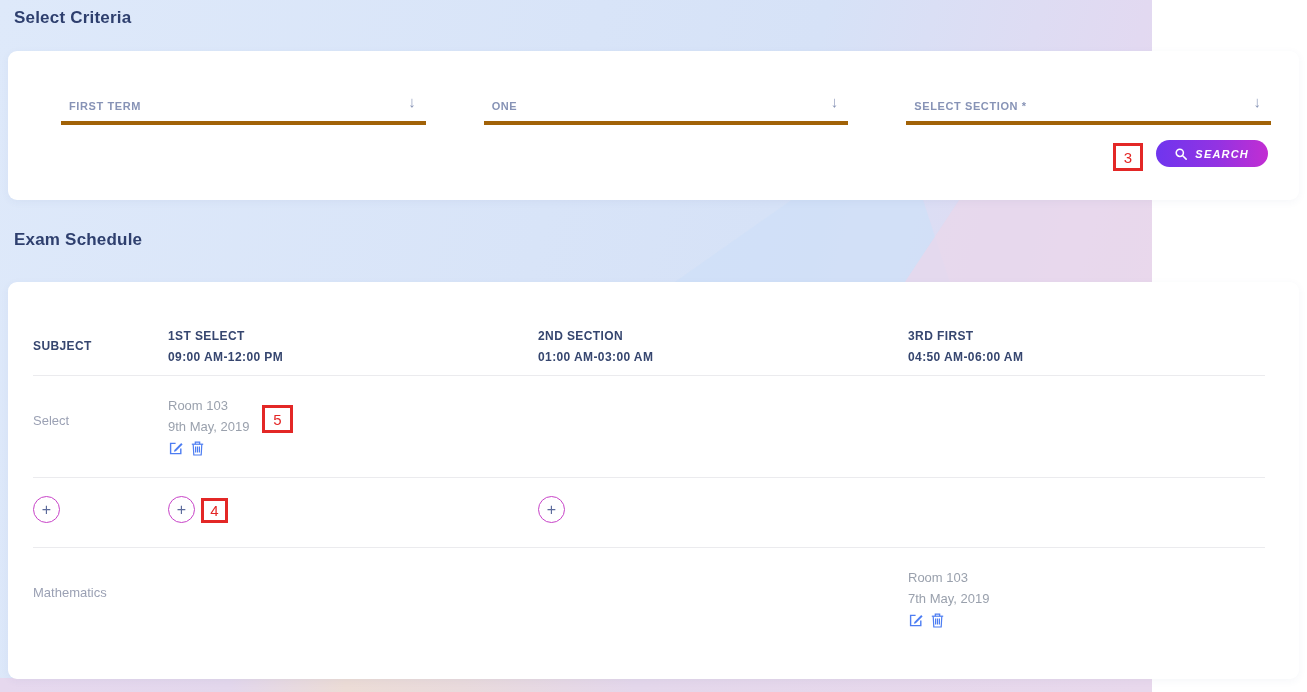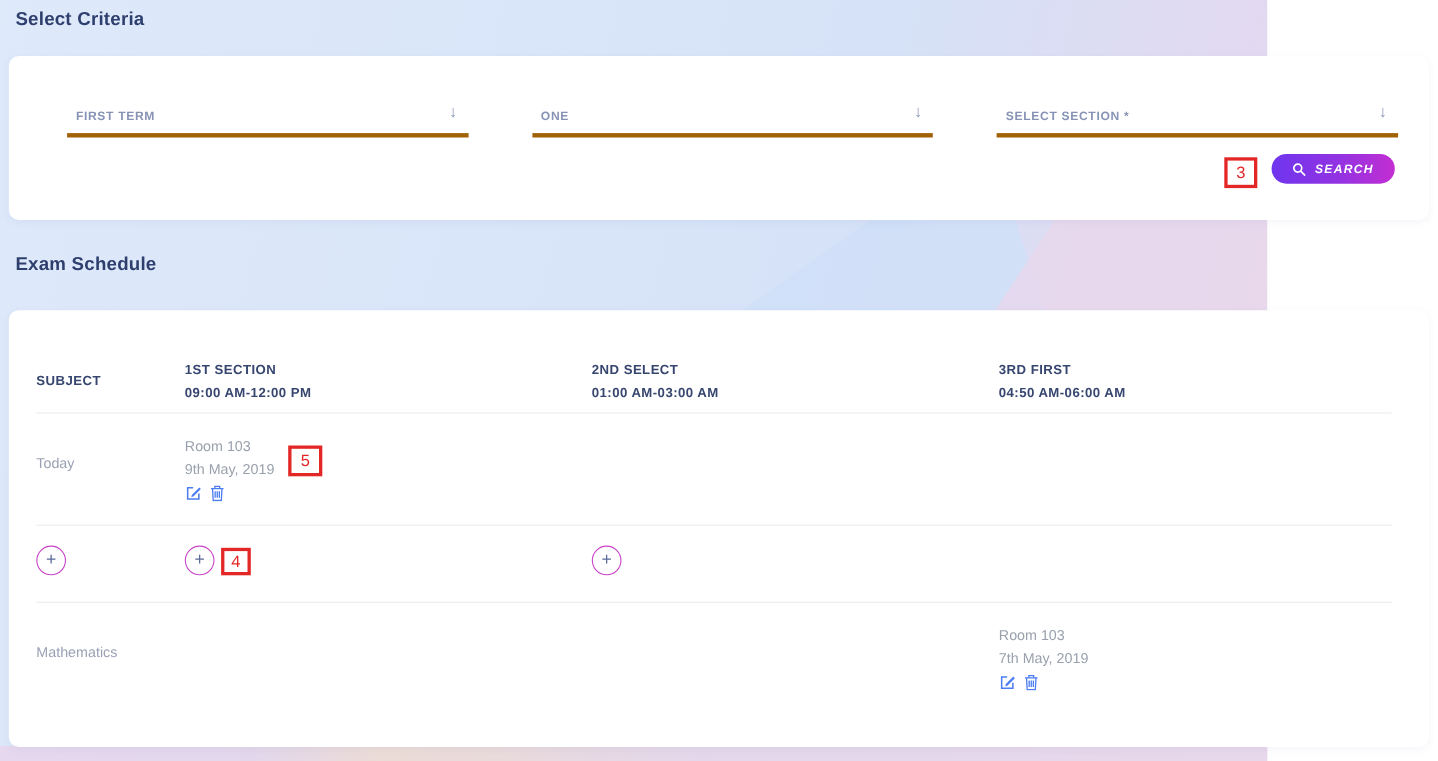--- a/index.html
+++ b/index.html
@@ -114,35 +114,35 @@
   </div>
 
   <div class="section-title" id="title-schedule">Exam Schedule</div>
 
   <div class="card" id="card-schedule">
     <div class="sched-grid">
 
       <div class="sched-header">
         <div class="sub-head">SUBJECT</div>
         <div class="period-head">
-          <div class="period-name">1ST SECTION</div>
+          <div class="period-name">1ST SELECT</div>
           <div class="period-time">09:00 AM-12:00 PM</div>
         </div>
         <div class="period-head">
-          <div class="period-name">2ND SELECT</div>
+          <div class="period-name">2ND SECTION</div>
           <div class="period-time">01:00 AM-03:00 AM</div>
         </div>
         <div class="period-head">
           <div class="period-name">3RD FIRST</div>
           <div class="period-time">04:50 AM-06:00 AM</div>
         </div>
       </div>
 
       <div class="sched-row" id="row-0">
-        <div class="subject-cell">Today</div>
+        <div class="subject-cell">Select</div>
         <div class="entry-cell">
           <div class="room-label">Room 103</div>
           <div class="date-label">9th May, 2019</div>
           <div class="actions">
             <button class="icon-btn">
               <svg width="16" height="16" viewBox="0 0 16 16" fill="none">
                 <path d="M12.8 8.6 V13.6 H2.6 V3.4 H7.6" stroke="#4d7df2" stroke-width="1.4"></path>
                 <path d="M6.4 9.9 L13.2 3.1 L14.6 4.5 L7.8 11.3 L5.9 11.8 Z" fill="#4d7df2"></path>
               </svg>
             </button>

